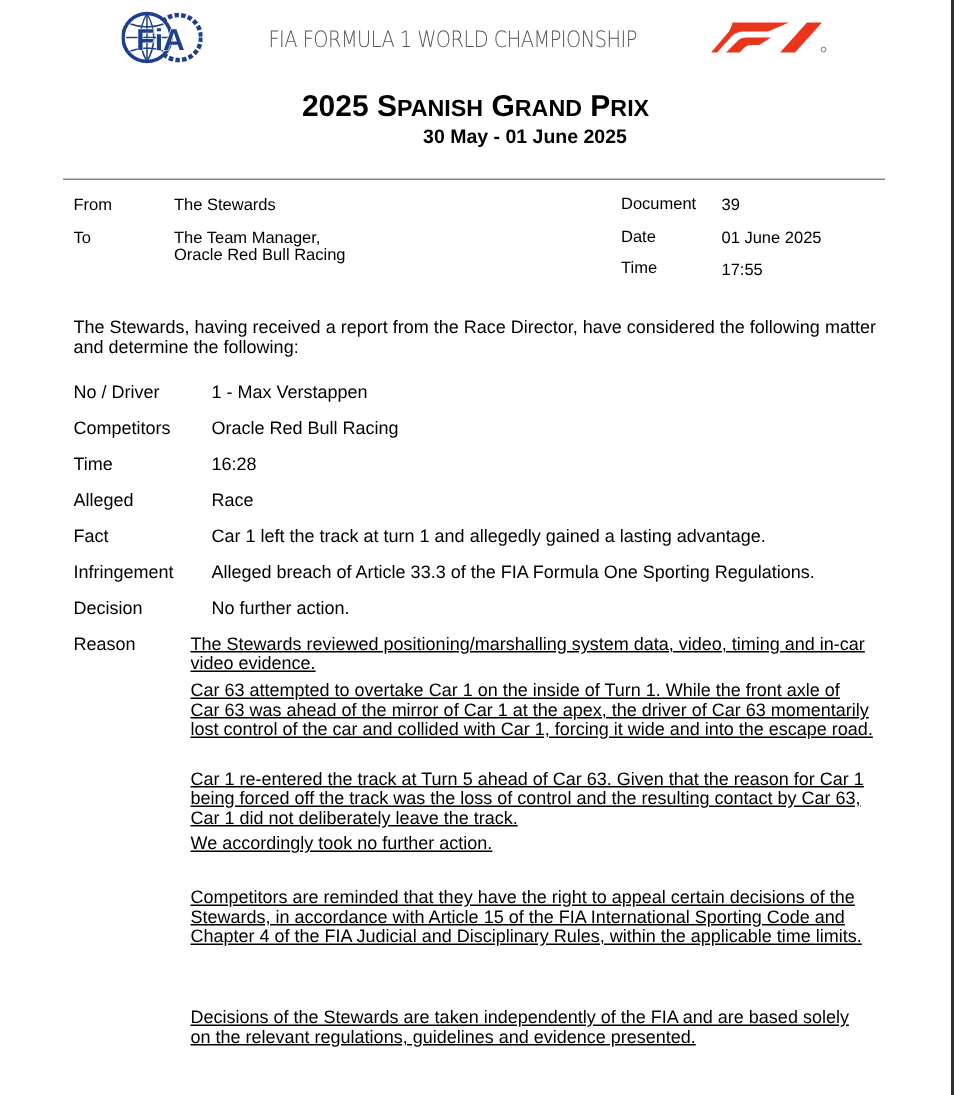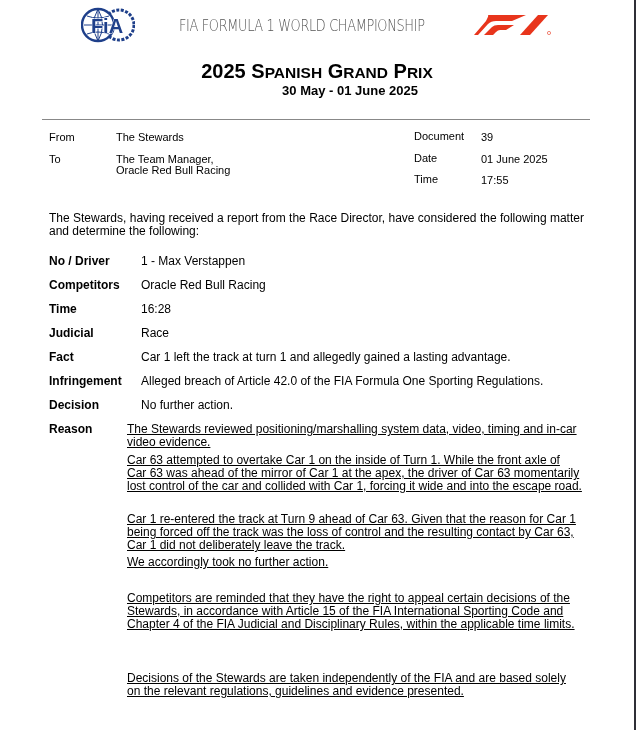--- a/index.html
+++ b/index.html
@@ -11,21 +11,21 @@
   .champ { position:absolute; left:179px; top:17px; font-size:15px; color:#555; letter-spacing:-0.4px;
            font-family:"DejaVu Sans", sans-serif; font-weight:200; transform:scaleX(0.86); transform-origin:left; white-space:nowrap;}
   .f1-logo { position:absolute; left:474px; top:13px; width:78px; height:24px; }
   .title { position:absolute; left:0; width:634px; top:60px; text-align:center; font-weight:bold; font-size:20px; }
   .title .sc { font-size:15.5px; }
   .subtitle { position:absolute; left:0; width:634px; top:83px; text-align:center; font-weight:bold; font-size:13px;padding-left:33px; }
   .rule { position:absolute; left:42px; top:119px; width:548px; height:1px; background:#888; }
   .meta { position:absolute; font-size:11px; }
   .intro { position:absolute; left:49px; top:212px; width:540px; font-size:12px; line-height:13px; }
   .row { position:absolute; left:49px; font-size:12px; line-height:13px; }
-  .row .k { position:absolute; left:0; font-weight:bold; white-space:nowrap; }
+  .row .k { position:absolute; left:0; font-weight:normal; white-space:nowrap; }
   .row .v { position:absolute; left:92px; white-space:nowrap; }
   .para { position:absolute; left:127px; width:455px; font-size:12px; line-height:13px;text-decoration:underline; }
 </style>
 </head>
 <body>
 
 <div class="edge"></div>
 
 <div class="header">
   <svg class="fia-logo" viewBox="0 0 54 38">
@@ -76,37 +76,37 @@
 </div>
 <div class="row" style="top:279px">
   <span class="k">Competitors</span>
   <span class="v">Oracle Red Bull Racing</span>
 </div>
 <div class="row" style="top:303px">
   <span class="k">Time</span>
   <span class="v">16:28</span>
 </div>
 <div class="row" style="top:327px">
-  <span class="k">Judicial</span>
+  <span class="k">Alleged</span>
   <span class="v">Race</span>
 </div>
 <div class="row" style="top:351px">
   <span class="k">Fact</span>
   <span class="v">Car 1 left the track at turn 1 and allegedly gained a lasting advantage.</span>
 </div>
 <div class="row" style="top:375px">
   <span class="k">Infringement</span>
-  <span class="v">Alleged breach of Article 42.0 of the FIA Formula One Sporting Regulations.</span>
+  <span class="v">Alleged breach of Article 33.3 of the FIA Formula One Sporting Regulations.</span>
 </div>
 <div class="row" style="top:399px">
   <span class="k">Decision</span>
   <span class="v">No further action.</span>
 </div>
 <div class="row" style="top:423px">
   <span class="k">Reason</span>
 </div>
 <div class="para" style="top:423px">The Stewards reviewed positioning/marshalling system data, video, timing and in-car video evidence.</div>
 <div class="para" style="top:454px">Car 63 attempted to overtake Car 1 on the inside of Turn 1. While the front axle of Car 63 was ahead of the mirror of Car 1 at the apex, the driver of Car 63 momentarily lost control of the car and collided with Car 1, forcing it wide and into the escape road.</div>
-<div class="para" style="top:513px">Car 1 re-entered the track at Turn 9 ahead of Car 63. Given that the reason for Car 1 being forced off the track was the loss of control and the resulting contact by Car 63, Car 1 did not deliberately leave the track.</div>
+<div class="para" style="top:513px">Car 1 re-entered the track at Turn 5 ahead of Car 63. Given that the reason for Car 1 being forced off the track was the loss of control and the resulting contact by Car 63, Car 1 did not deliberately leave the track.</div>
 <div class="para" style="top:556px">We accordingly took no further action.</div>
 
 <div class="para" style="top:592px">Competitors are reminded that they have the right to appeal certain decisions of the Stewards, in accordance with Article 15 of the FIA International Sporting Code and Chapter 4 of the FIA Judicial and Disciplinary Rules, within the applicable time limits.</div>
 <div class="para" style="top:672px">Decisions of the Stewards are taken independently of the FIA and are based solely on the relevant regulations, guidelines and evidence presented.</div>
 
 </body></html>

